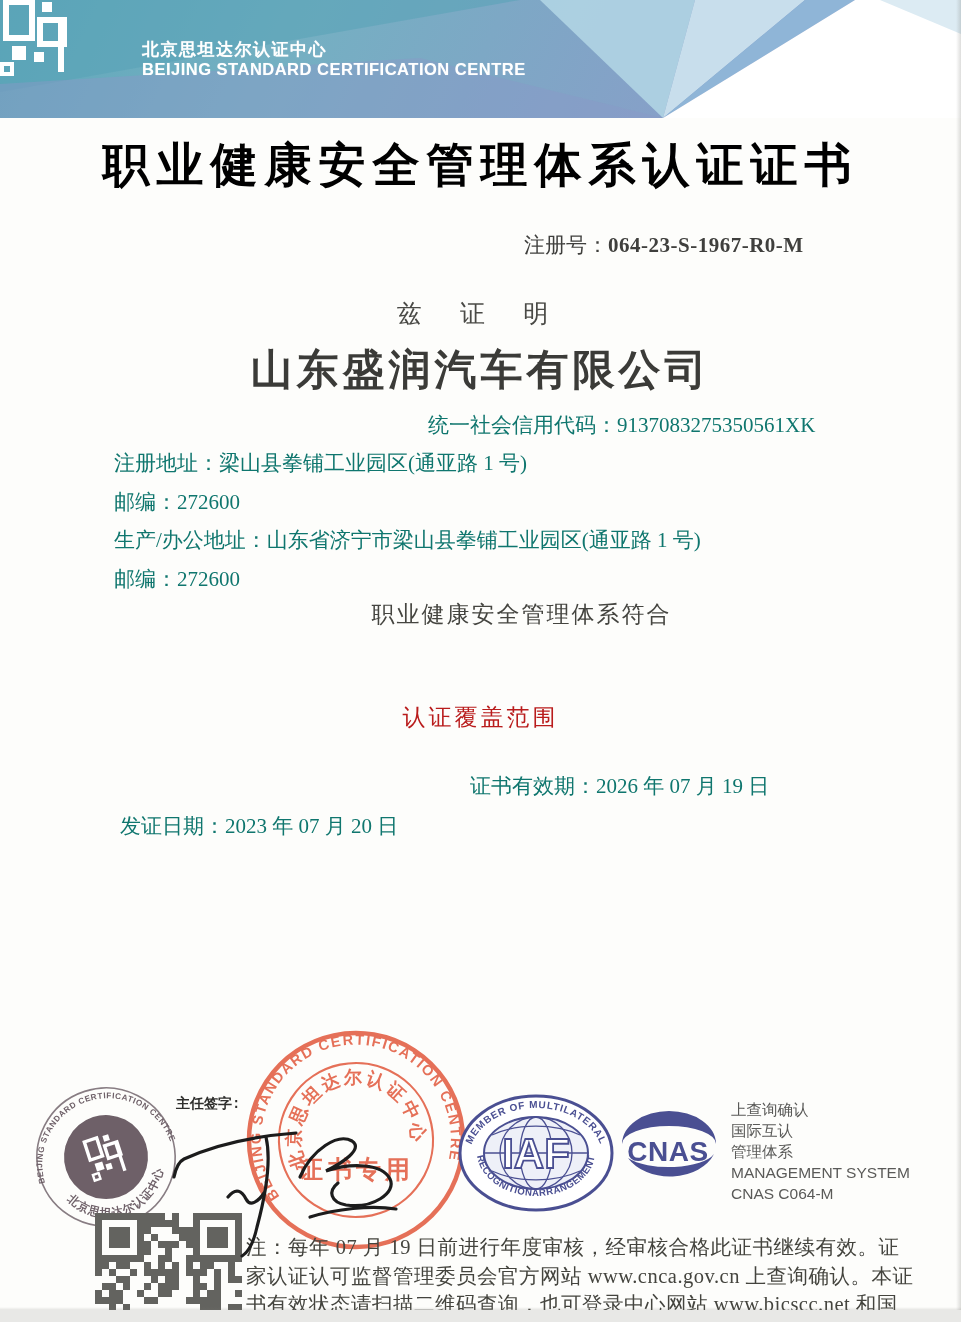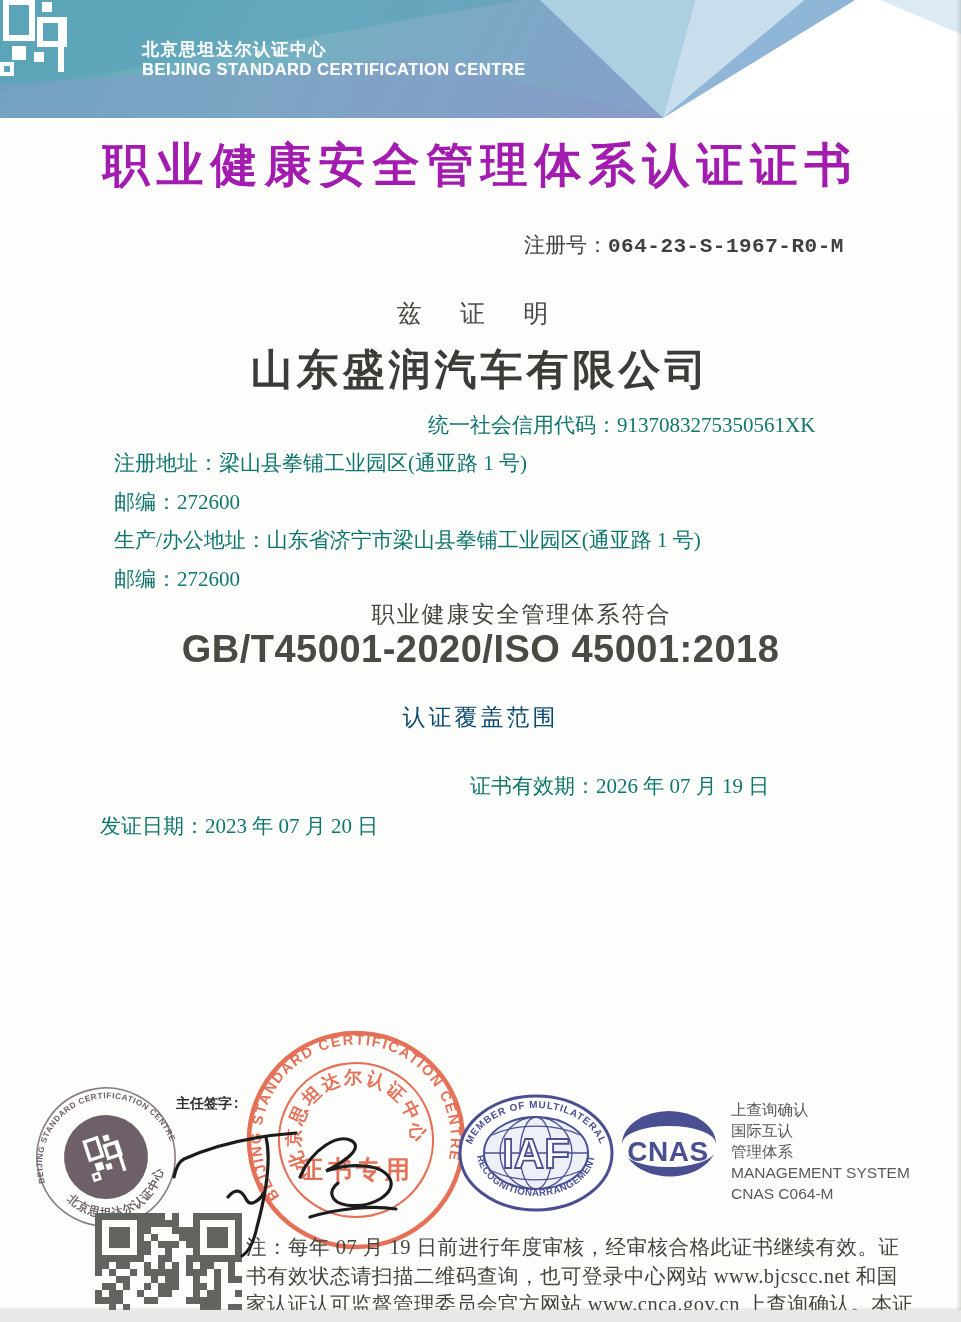--- a/index.html
+++ b/index.html
@@ -20,37 +20,37 @@
   .brand{position:absolute;left:142px;top:40px;color:#fff;
     font-family:"Liberation Sans","DejaVu Sans",sans-serif;font-weight:bold;line-height:1.15;
     text-shadow:0 0 1px rgba(255,255,255,.4);}
   .brand .cn{font-size:17px;letter-spacing:1.5px;}
   .brand .en{font-size:16.5px;letter-spacing:.5px;}
   .logo{position:absolute;left:36px;top:26px;width:80px;height:78px;}
 
   
   .abs{position:absolute;}
   .center{left:0;width:961px;text-align:center;}
-  .title{top:134px;font-size:47px;letter-spacing:7px;color:#a21caf;font-weight:600;}
+  .title{top:134px;font-size:47px;letter-spacing:7px;color:#000000;font-weight:600;}
   .regno{top:231px;left:524px;font-size:21px;}
-  .regno b{font-family:Liberation Mono, monospace;letter-spacing:.5px;}
+  .regno b{font-family:Liberation Serif, serif;letter-spacing:.5px;}
   .certify{top:297px;font-size:25px;letter-spacing:16px;color:#4a4a46;}
   .company{top:342px;font-size:42px;letter-spacing:4px;font-weight:600;color:#3b3b38;}
   .credit{top:411px;left:428px;font-size:21px;}
   .line{font-size:21px;color:#0f766e;}
   .addr1{top:449px;left:114px;}
   .zip1{top:488px;left:114px;}
   .addr2{top:526px;left:114px;}
   .zip2{top:565px;left:114px;}
   .conform{top:599px;font-size:23px;letter-spacing:2px;color:#454540;padding-left:41px;}
   .standard{top:628px;font-size:38px;font-weight:bold;color:#4a4a45;
     font-family:"Liberation Sans","DejaVu Sans",sans-serif;letter-spacing:.5px;}
-  .scopetitle{top:702px;font-size:23px;letter-spacing:3px;color:#0c4a6e;}
+  .scopetitle{top:702px;font-size:23px;letter-spacing:3px;color:#b91c1c;}
   .scope{top:750px;font-size:21px;color:#403f3a;letter-spacing:.5px;}
-  .issuedate{top:812px;left:100px;}
+  .issuedate{top:812px;left:120px;}
   .validdate{top:772px;left:470px;}
 
   
   .grayseal{position:absolute;left:33px;top:1084px;width:146px;height:146px;transform:rotate(-18deg);}
   .director{position:absolute;left:176px;top:1095px;font-size:14px;font-weight:bold;
     font-family:Liberation Mono, monospace;color:#2f2f2d;}
   .redstamp{position:absolute;left:242px;top:1026px;width:228px;height:228px;opacity:.87;}
   .signature{position:absolute;left:160px;top:1105px;width:250px;height:165px;z-index:5;}
   .iaf{position:absolute;left:456px;top:1092px;width:160px;height:122px;}
   .cnas{position:absolute;left:614px;top:1104px;width:108px;height:92px;}
@@ -116,21 +116,20 @@
   <div class="abs addr2 line">
     <span>生产/办公地址：</span><span>山东省济宁市梁山县拳铺工业园区(通亚路 1 号)</span>
   </div>
 
   <div class="abs zip2 line">
     <span>邮编：</span><span>272600</span>
   </div>
 
   <div class="abs center conform">职业健康安全管理体系符合</div>
 
-  <div class="abs center standard">GB/T45001-2020/ISO 45001:2018</div>
 
   <div class="abs center scopetitle">认证覆盖范围</div>
 
 
   <div class="abs issuedate line">
     <span>发证日期：</span><span>2023 年 07 月 20 日</span>
   </div>
 
   <div class="abs validdate line">
     <span>证书有效期：</span><span>2026 年 07 月 19 日</span>
@@ -379,18 +378,18 @@
         <rect x="84" y="140" width="7" height="7" fill="#63635f"></rect>
         <rect x="91" y="140" width="7" height="7" fill="#63635f"></rect>
         <rect x="98" y="140" width="7" height="7" fill="#63635f"></rect>
         <rect x="112" y="140" width="7" height="7" fill="#63635f"></rect>
         <rect x="126" y="140" width="7" height="7" fill="#63635f"></rect>
         <rect x="140" y="140" width="7" height="7" fill="#63635f"></rect>
       </svg></div>
 
   <div class="note">
     <div>注：每年 07 月 19 日前进行年度审核，经审核合格此证书继续有效。证</div>
+    <div>家认证认可监督管理委员会官方网站 www.cnca.gov.cn 上查询确认。本证</div>
     <div>书有效状态请扫描二维码查询，也可登录中心网站 www.bjcscc.net 和国</div>
-    <div>家认证认可监督管理委员会官方网站 www.cnca.gov.cn 上查询确认。本证</div>
     <div>书在国家规定的各类资质及行政许可有效期内使用有效。</div>
   </div>
 
 </div>
 
 </body></html>

